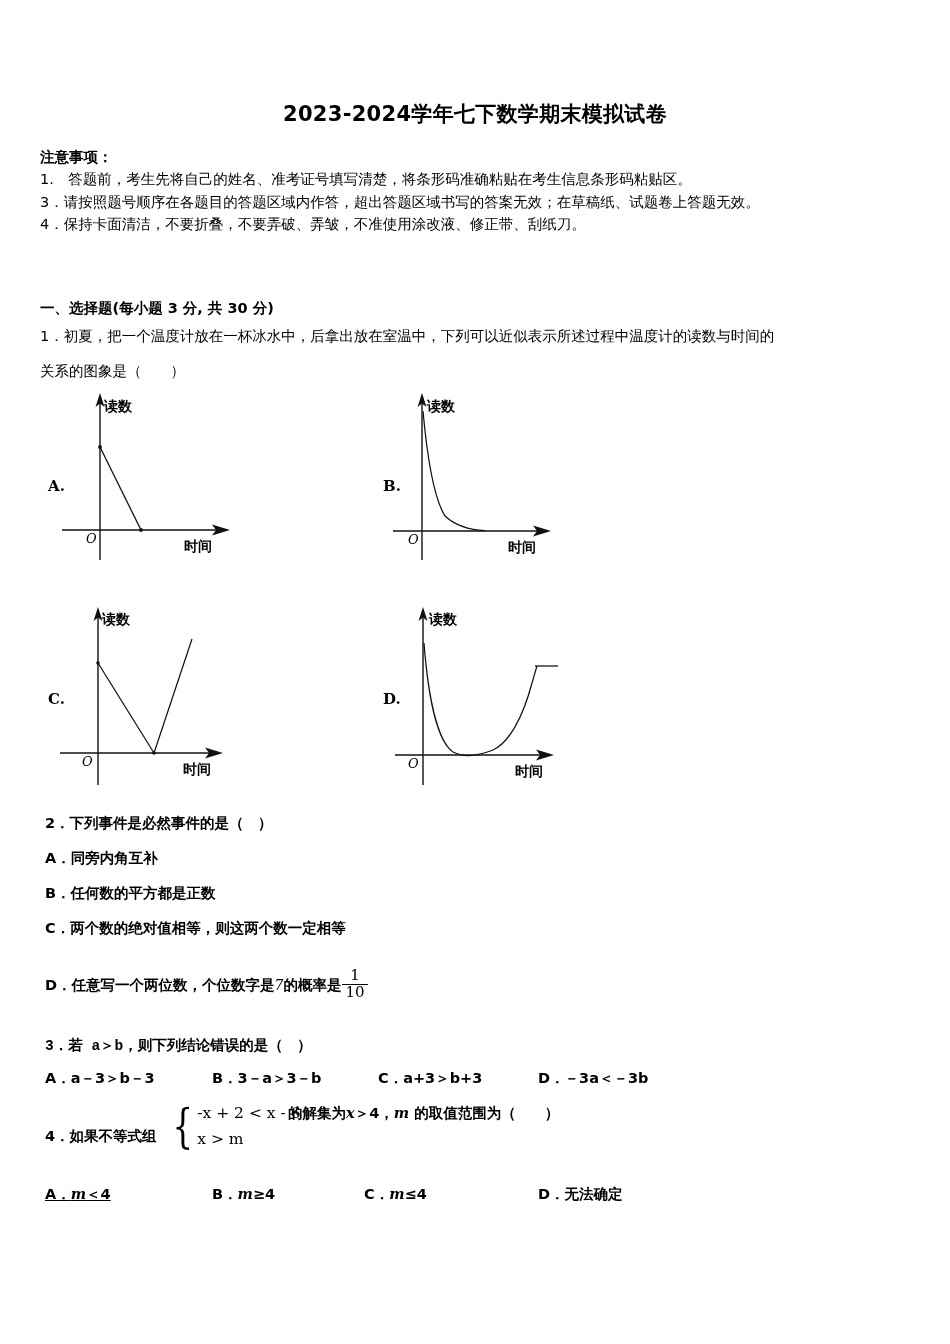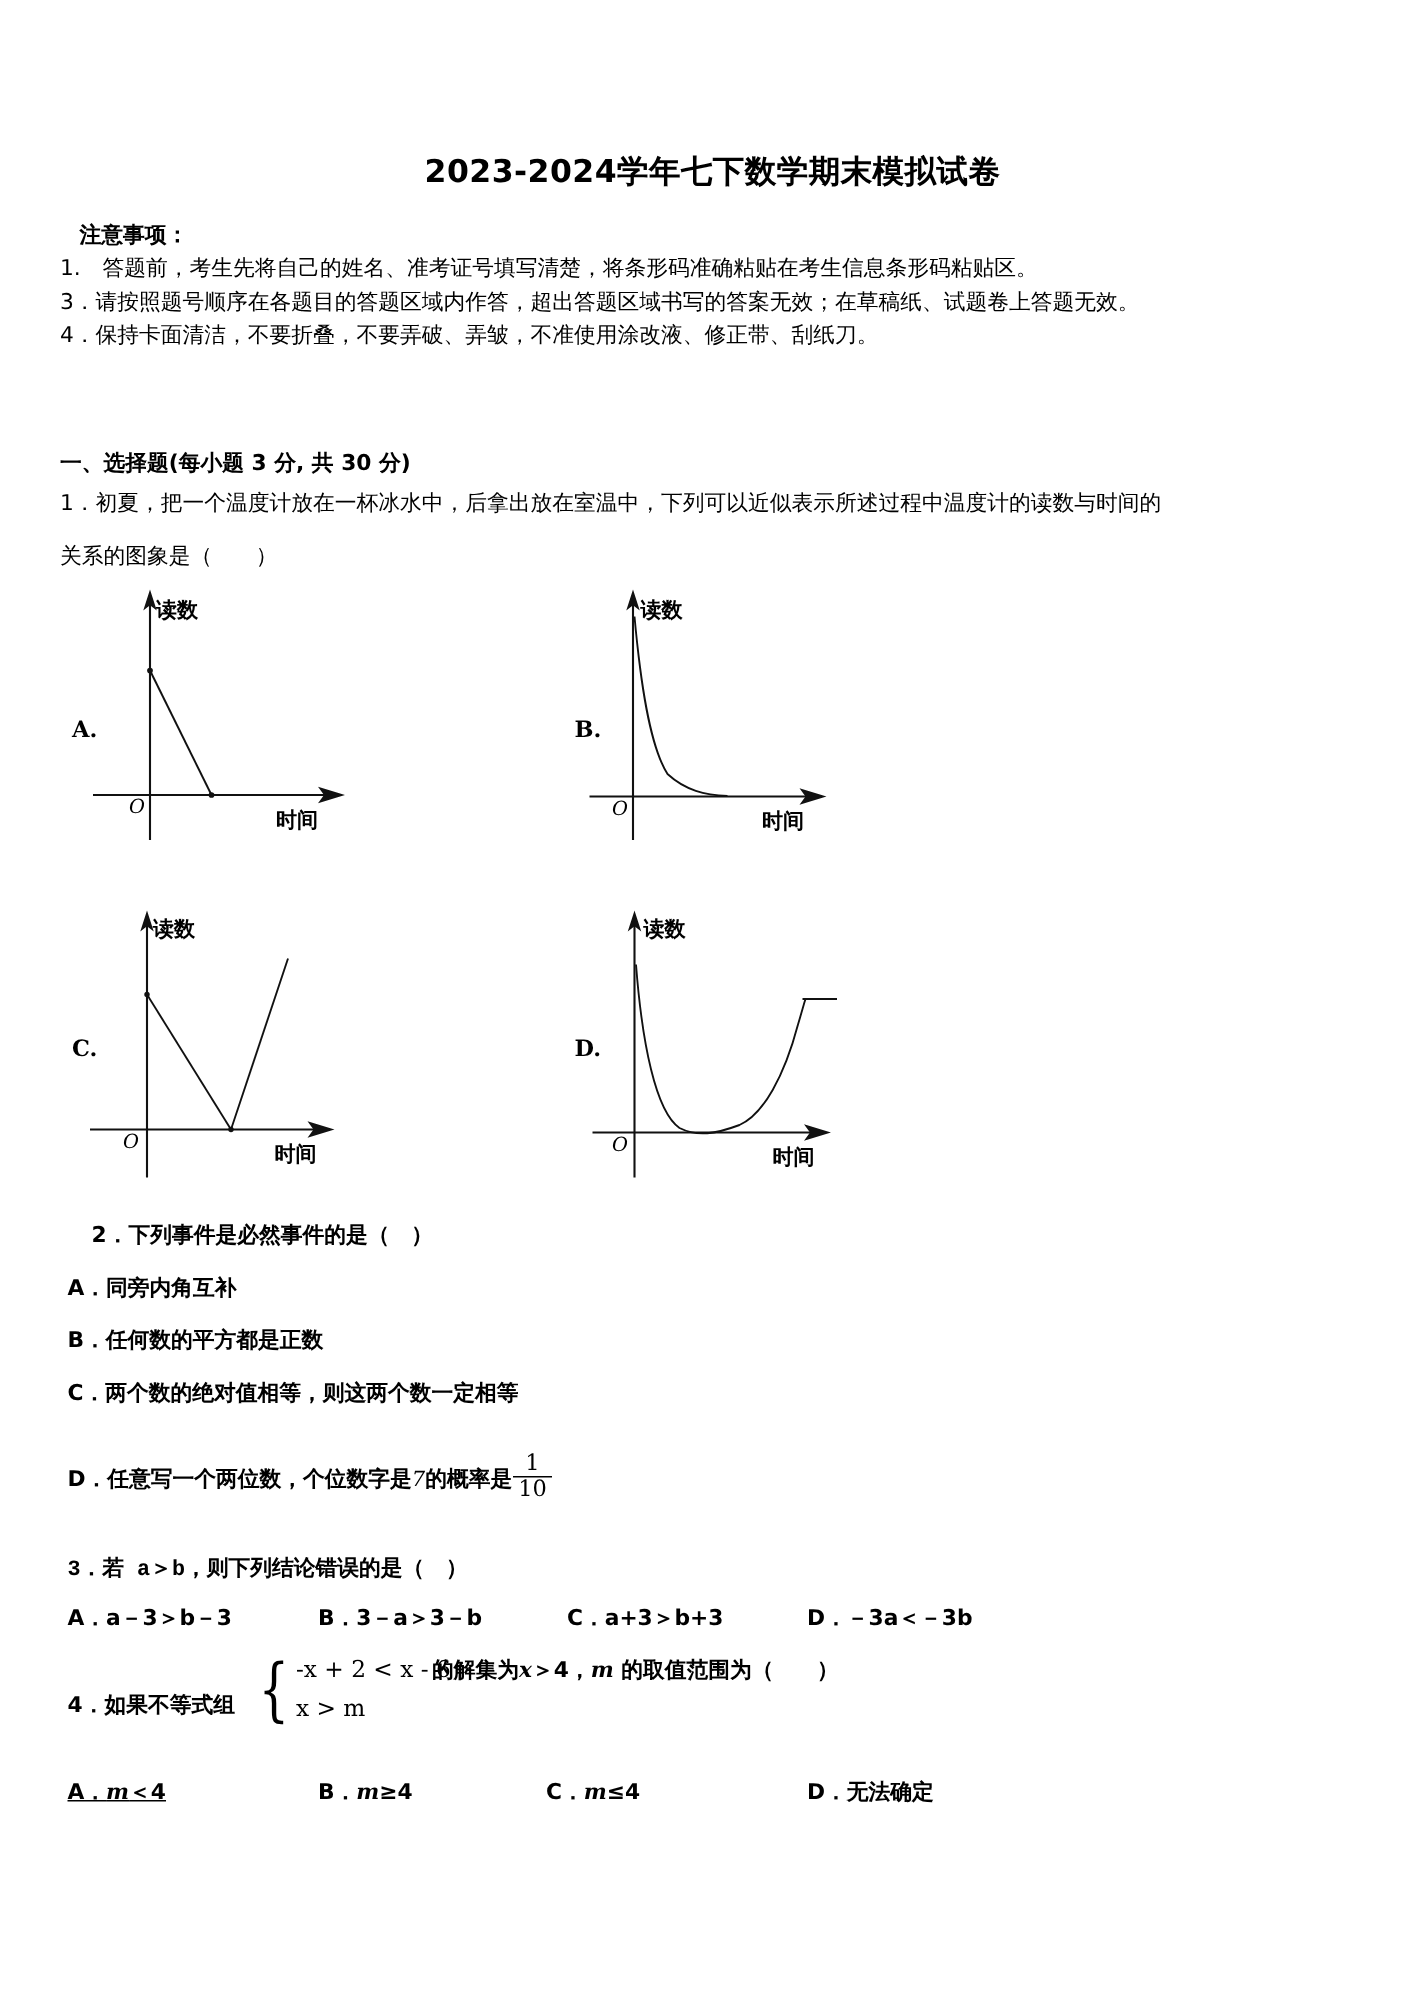--- a/index.html
+++ b/index.html
@@ -39,21 +39,20 @@
   
   .notice {
     position: absolute;
     left: 40px; top: 146px;
     width: 880px;
   }
   .notice-heading {
     font-size: 14.5px;
     font-weight: bold;
     line-height: 22px;
-    margin-left: 13px;
   }
   .notice-item {
     font-size: 14.5px;
     line-height: 22.5px;
     white-space: nowrap;
   }
 
   
   .section-heading {
     position: absolute;
@@ -244,21 +243,21 @@
 
       <path d="M49,48 C53,100 62,146 78,157 C90,163 102,161 118,155
                C134,148 148,122 157,88 C160,78 161,74 162,71" fill="none" stroke="#111" stroke-width="1.25"></path>
       <line x1="160" y1="71" x2="183" y2="71" stroke="#111" stroke-width="1.25"></line>
     </svg>
     <div style="position:absolute; left:54px; top:16px; font-size:14px; font-weight:bold;">读数</div>
     <div style="position:absolute; left:140px; top:168px; font-size:14px; font-weight:bold;">时间</div>
     <div style="position:absolute; left:33px; top:161px; font-size:13px; font-family:'DejaVu Serif','Liberation Serif',serif; font-style:italic;">O</div>
   </div>
 
-  <div class="q-text" style="left:45px; top:814px;margin-left:16px;">2．下列事件是必然事件的是（　）</div>
+  <div class="q-text" style="left:45px; top:814px;">2．下列事件是必然事件的是（　）</div>
   <div class="q-opt" style="left:45px; top:849px;">A．同旁内角互补</div>
   <div class="q-opt" style="left:45px; top:884px;text-align:right;">B．任何数的平方都是正数</div>
   <div class="q-opt" style="left:45px; top:919px;">C．两个数的绝对值相等，则这两个数一定相等</div>
 
   <div class="q-opt" style="left:45px; top:968px;">
     <span>D．任意写一个两位数，个位数字是</span><span class="serif-it" style="font-weight:normal; font-size:14px;">7</span><span>的概率是</span><span class="frac"><span class="num">1</span><span class="den">10</span></span>
   </div>
 
   <div class="q-text" style="left:45px; top:1036px;font-family:Liberation Mono, monospace;">3．若 a＞b，则下列结论错误的是（　）</div>
   <div class="q-opt" style="left:45px; top:1069px;">A．a－3＞b－3</div>

